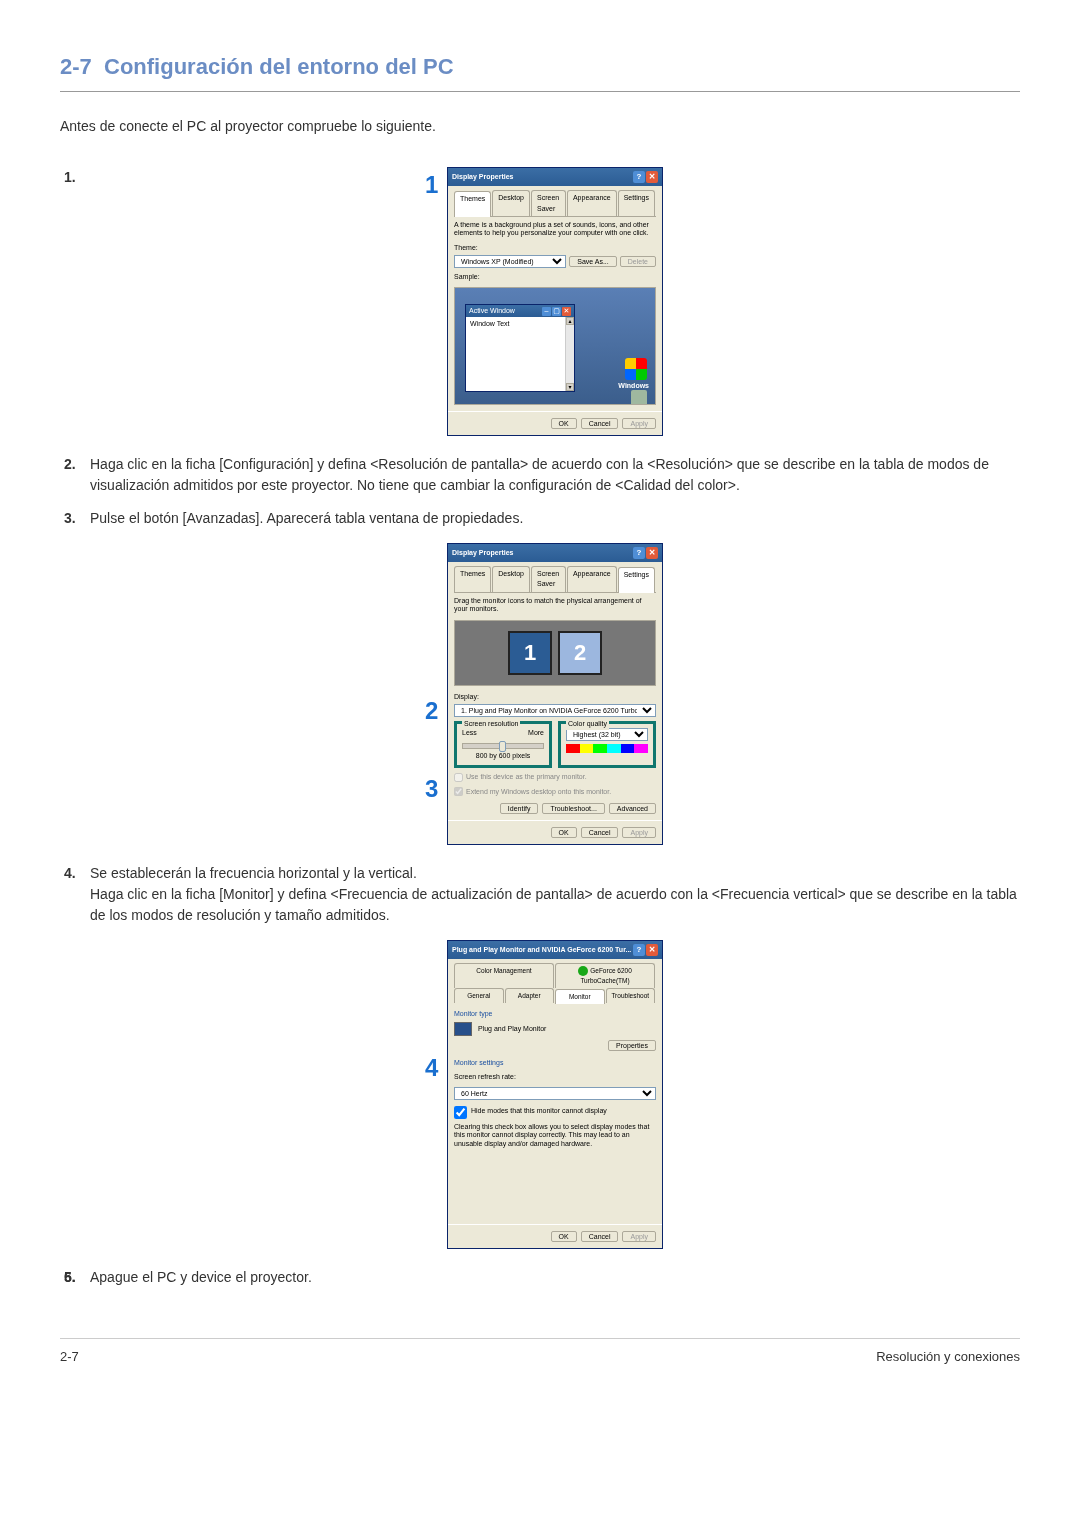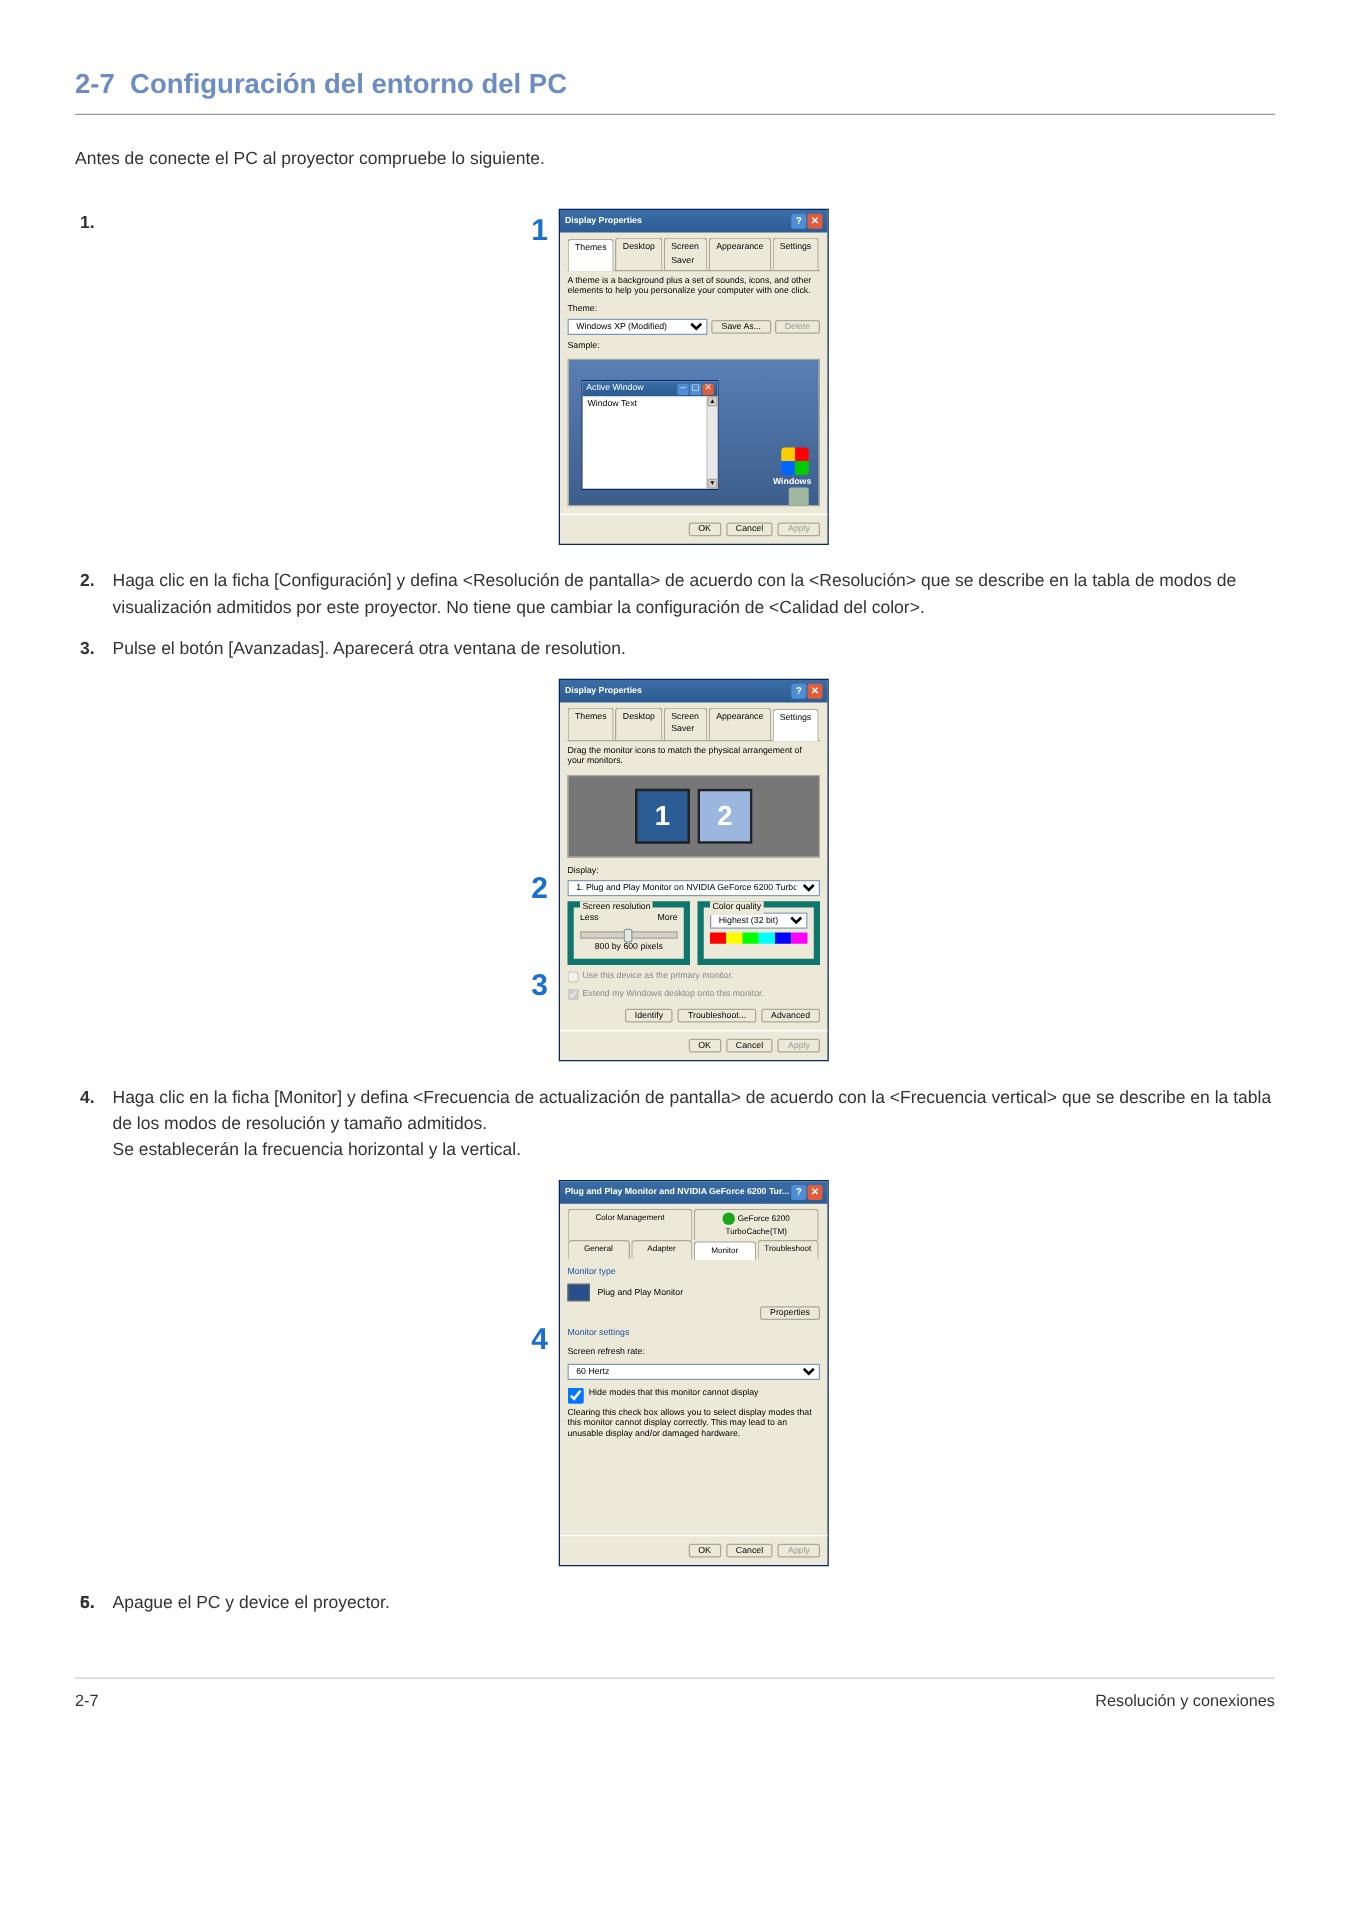--- a/index.html
+++ b/index.html
@@ -138,21 +138,21 @@
 
   
   .dlg2 .monitor-area {
     border: 1px solid #aca899; background:#777; height:66px; margin:6px 0;
     display:flex; align-items:center; justify-content:center; gap:6px;
   }
   .dlg2 .mon { background:#2b5c94; color:#fff; font-size:22px; font-weight:bold;
     display:flex; align-items:center; justify-content:center; border:2px solid #222; }
   .dlg2 .mon1 { width:44px; height:44px; }
   .dlg2 .mon2 { width:44px; height:44px; background:#9cb7df; color:#fff; }
-  .dlg2 .group { border:5px solid #0f766e; padding:4px 5px; margin-top:4px; position:relative; }
+  .dlg2 .group { border:3px solid #0f766e; padding:4px 5px; margin-top:4px; position:relative; }
   .dlg2 .group .glabel { position:absolute; top:-5px; left:5px; background:#ece9d8; padding:0 2px; font-size:7px; }
   .dlg2 .slider { height:6px; background:#d4d0c8; border:1px solid #aca899; position:relative; margin:4px 0 2px 0; }
   .dlg2 .slider .thumb { position:absolute; left:45%; top:-3px; width:7px; height:11px; background:#ebe8d7; border:1px solid #7f9db9; border-radius:2px; }
   .dlg2 .lr { display:flex; justify-content:space-between; font-size:7px; }
   .dlg2 .cq-select { width:100%; }
   .dlg2 .colorbar { height:9px; margin-top:3px; display:flex; }
   .dlg2 .colorbar span { flex:1; }
   .dlg2 .twocol { display:flex; gap:6px; }
   .dlg2 .twocol > div { flex:1; }
   .dlg2 .chk { display:flex; align-items:center; gap:3px; margin-top:4px; font-size:7px; }
@@ -258,21 +258,21 @@
     </div>
   </li>
 
   <li>
     <span class="num">2.</span>
     <span>Haga clic en la ficha [Configuración] y defina &lt;Resolución de pantalla&gt; de acuerdo con la &lt;Resolución&gt; que se describe en la tabla de modos de visualización admitidos por este proyector. No tiene que cambiar la configuración de &lt;Calidad del color&gt;.</span>
   </li>
 
   <li>
     <span class="num">3.</span>
-    <span>Pulse el botón [Avanzadas]. Aparecerá otra ventana de resolution.</span>
+    <span>Pulse el botón [Avanzadas]. Aparecerá tabla ventana de propiedades.</span>
 
     <div class="fig-wrap">
       <div class="fig-inline">
         <span class="fig-marker" style="left:-22px; top:150px;">2</span>
         <span class="fig-marker" style="left:-22px; top:228px;">3</span>
         
         <div class="dlg dlg2">
           <div class="titlebar">
             <span>Display Properties</span>
             <div class="tbtns">
@@ -339,22 +339,22 @@
             <button class="btn">Cancel</button>
             <button class="btn disabled">Apply</button>
           </div>
         </div>
       </div>
     </div>
   </li>
 
   <li>
     <span class="num">4.</span>
+    <span class="step-sub">Se establecerán la frecuencia horizontal y la vertical.</span>
     <span class="step-sub">Haga clic en la ficha [Monitor] y defina &lt;Frecuencia de actualización de pantalla&gt; de acuerdo con la &lt;Frecuencia vertical&gt; que se describe en la tabla de los modos de resolución y tamaño admitidos.</span>
-    <span class="step-sub">Se establecerán la frecuencia horizontal y la vertical.</span>
 
     <div class="fig-wrap">
       <div class="fig-inline">
         <span class="fig-marker" style="left:-22px; top:110px;">4</span>
         
         <div class="dlg dlg3">
           <div class="titlebar">
             <span>Plug and Play Monitor and NVIDIA GeForce 6200 Tur...</span>
             <div class="tbtns">
               <div class="tbtn-help">?</div>

